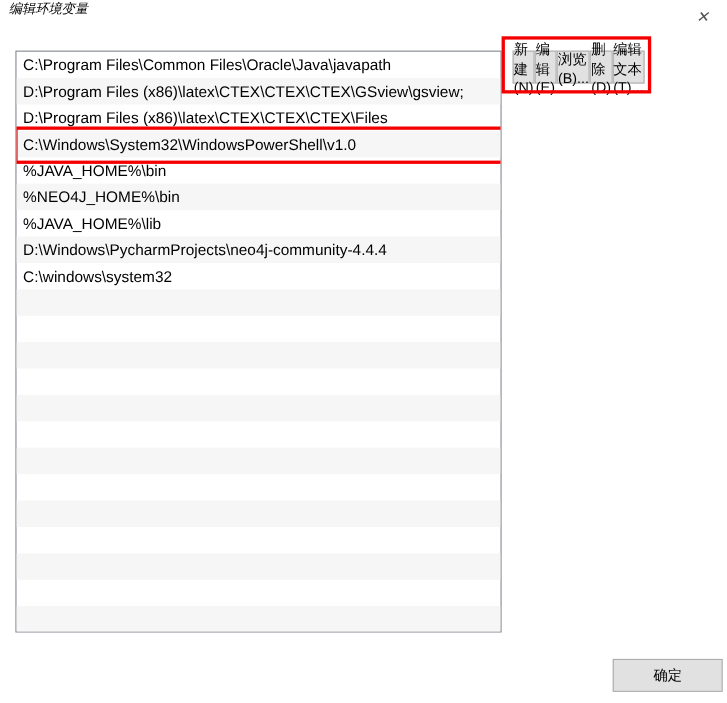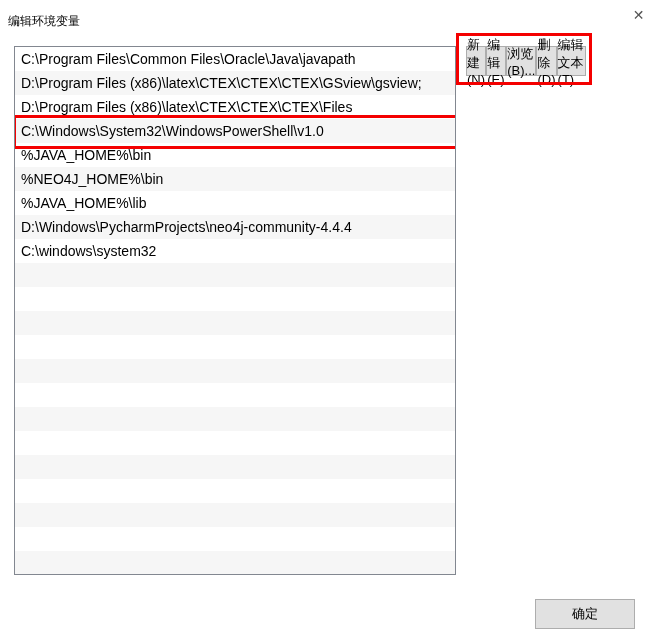--- a/index.html
+++ b/index.html
@@ -2,23 +2,24 @@
 <html><head>
 <meta charset="utf-8">
 <style>
   * { box-sizing: border-box; font-family: "Microsoft YaHei", "Segoe UI", sans-serif; }
   html, body { margin: 0; padding: 0; }
   body { width: 661px; height: 639px; background: #fff; font-size: 12px; color: #000; }
 
   .titlebar {
     height: 30px;
     display: flex;
-    align-items: flex-end;
+    align-items: flex-start;
     justify-content: space-between;
     padding: 0 0 0 8px;
+    font-style: italic;
   }
   .close-btn {
     width: 45px;
     height: 30px;
     display: flex;
     align-items: center;
     justify-content: center;
     font-size: 14px;
     color: #555;
     cursor: pointer;
@@ -86,21 +87,21 @@
     justify-content: center;
     cursor: pointer;
     user-select: none;
   }
 
   .gap-small { height: 22px; }
   .gap-large { height: 48px; }
 
   .bottom-bar {
     position: absolute;
-    right: 26px;
+    right: 4px;
     bottom: 10px;
     display: flex;
     gap: 10px;
   }
   .bottom-bar .btn { width: 100px; }
 </style>
 </head>
 <body>
 
 <div class="titlebar">

